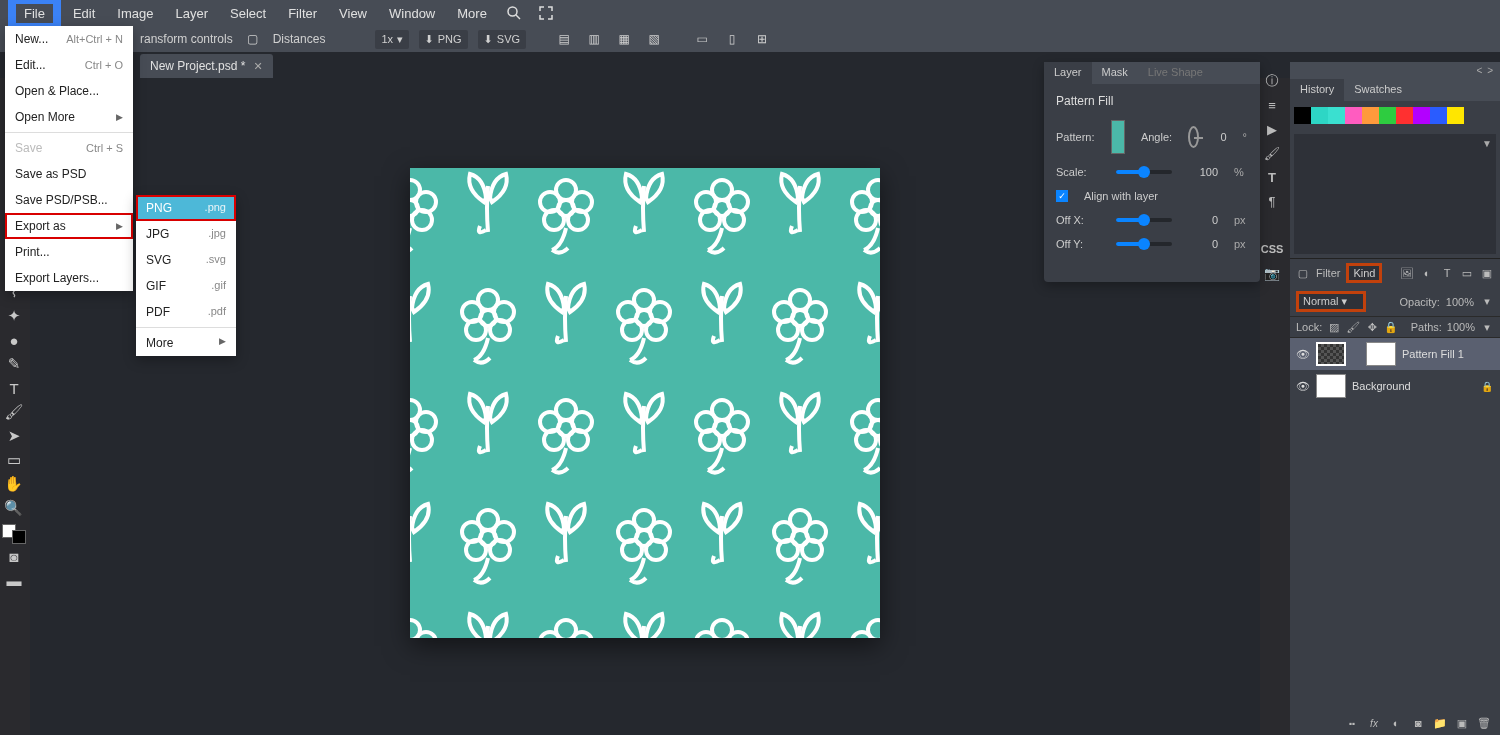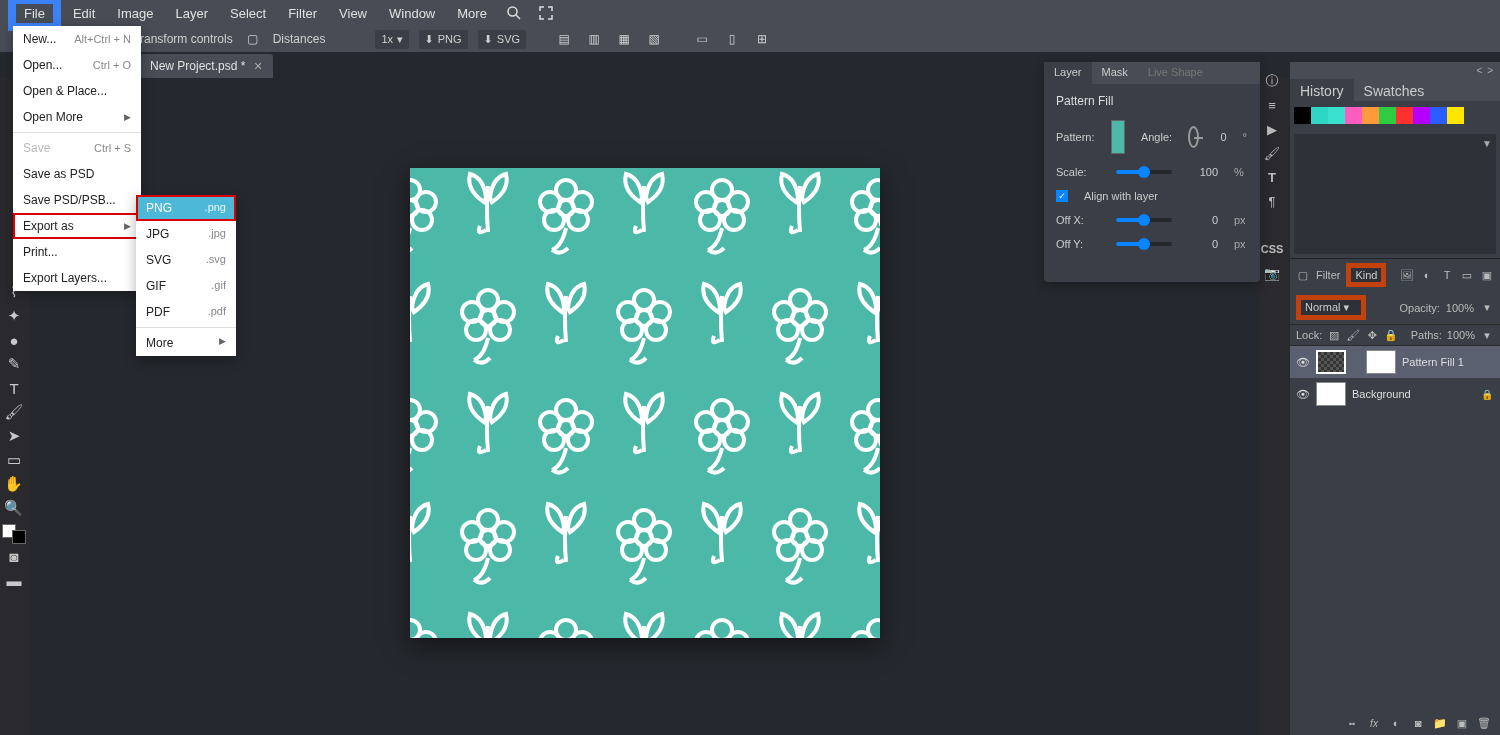--- a/index.html
+++ b/index.html
@@ -15,21 +15,21 @@
 .optbar{height:26px;background:#474c55;display:flex;align-items:center;padding-left:140px;gap:10px;font-size:12px;color:#d0d0d0}
 .optbtn{background:#3a3e46;padding:3px 6px;border-radius:2px;display:flex;align-items:center;gap:4px;font-size:11px}
 .opticon{width:20px;height:20px;display:flex;align-items:center;justify-content:center}
 
 
 .tabbar{height:26px;background:#25282e;display:flex;align-items:flex-end;padding-left:140px}
 .tab{background:#474c55;padding:5px 10px;color:#e0e0e0;font-size:12px;display:flex;align-items:center;gap:8px;border-radius:3px 3px 0 0}
 .tabclose{font-size:11px;color:#aaa}
 
 
-.filemenu{position:absolute;left:13px;top:26px;width:128px;background:#fff;box-shadow:0 4px 12px rgba(0,0,0,.3);z-index:100}
+.filemenu{position:absolute;left:5px;top:26px;width:128px;background:#fff;box-shadow:0 4px 12px rgba(0,0,0,.3);z-index:100}
 .fileitem{padding:6px 10px;color:#222;font-size:12px;display:flex;justify-content:space-between;align-items:center}
 .fileitem.disabled{color:#bbb}
 .fileitem.highlighted{border:2px solid #d80000;padding:4px 8px}
 .fileitem .shortcut{color:#888;font-size:11px}
 .fileitem .arrow{color:#666;font-size:9px}
 .filesep{height:1px;background:#ddd;margin:2px 0}
 
 
 .exportmenu{position:absolute;left:136px;top:195px;width:100px;background:#fff;box-shadow:0 4px 12px rgba(0,0,0,.3);z-index:101}
 .exportitem{padding:6px 10px;color:#222;font-size:12px;display:flex;justify-content:space-between}
@@ -75,30 +75,30 @@
 .checkbox{width:12px;height:12px;background:#0a84ff;display:inline-flex;align-items:center;justify-content:center;color:#fff;font-size:9px}
 
 
 .icon-strip{position:absolute;right:216px;top:62px;width:24px;display:flex;flex-direction:column;gap:6px;align-items:center;padding-top:10px}
 .strip-icon{width:18px;height:18px;display:flex;align-items:center;justify-content:center;color:#bbb;font-size:13px}
 
 
 .right-dock{position:absolute;right:0;top:62px;width:210px;bottom:0;background:#3a3e46;display:flex;flex-direction:column}
 .dock-header{display:flex;justify-content:flex-end;padding:3px 6px;background:#474c55;font-size:10px;letter-spacing:1px;color:#aaa}
 .dock-tabs{display:flex;background:#474c55;height:22px}
-.dock-tab{padding:4px 10px;font-size:14px;color:#ccc}
+.dock-tab{padding:4px 10px;font-size:11px;color:#ccc}
 .dock-tab.active{background:#3a3e46}
 .swatch-row{display:flex;padding:6px 4px;gap:0}
 .swatch{width:17px;height:17px}
 .history-body{flex:0 0 120px;background:#2e3138;margin:4px;position:relative}
 .history-arrow{position:absolute;right:4px;top:4px;color:#aaa;font-size:10px}
 
 .layers-panel{flex:1;display:flex;flex-direction:column;border-top:1px solid #222}
 .layers-optrow{display:flex;align-items:center;gap:6px;padding:4px 6px;font-size:11px;color:#bbb;background:#3a3e46}
-.layers-optrow select,.numbox{background:#2e3138;color:#ccc;border:5px solid #c2410c;padding:1px 4px;font-size:11px}
+.layers-optrow select,.numbox{background:#2e3138;color:#ccc;border:3px solid #c2410c;padding:1px 4px;font-size:11px}
 .mini-icon{width:14px;height:14px;display:inline-flex;align-items:center;justify-content:center;color:#bbb;font-size:11px}
 .lock-row{display:flex;align-items:center;gap:5px;padding:3px 6px;font-size:11px;color:#bbb;background:#3a3e46;border-top:1px solid #2a2a2a;border-bottom:1px solid #2a2a2a}
 .layer-row{display:flex;align-items:center;gap:6px;padding:4px 6px;font-size:11px;color:#ddd}
 .layer-row.selected{background:#5a6070}
 .layer-eye{width:14px;color:#ddd}
 .layer-thumb{width:30px;height:24px;background:#4bb8a8;border:1px solid #888}
 .layer-thumb.checker{background:repeating-conic-gradient(#555 0 25%,#333 0 50%) 50%/8px 8px}
 .layer-thumb.white{background:#fff}
 .layer-link{width:8px}
 .layer-lock{margin-left:auto;color:#aaa;font-size:10px}
@@ -159,21 +159,21 @@
     <span class="tabclose">✕</span>
   </div>
 </div>
 
 <div class="filemenu">
   <div class="fileitem">
       <span>New...</span>
       <span class="shortcut">Alt+Ctrl + N</span>
     </div>
   <div class="fileitem">
-      <span>Open...</span>
+      <span>Edit...</span>
       <span class="shortcut">Ctrl + O</span>
     </div>
   <div class="fileitem">
       <span>Open &amp; Place...</span>
     </div>
   <div class="fileitem">
       <span>Open More</span>
       <span class="arrow">▶</span>
     </div>
   <div class="filesep"></div>

